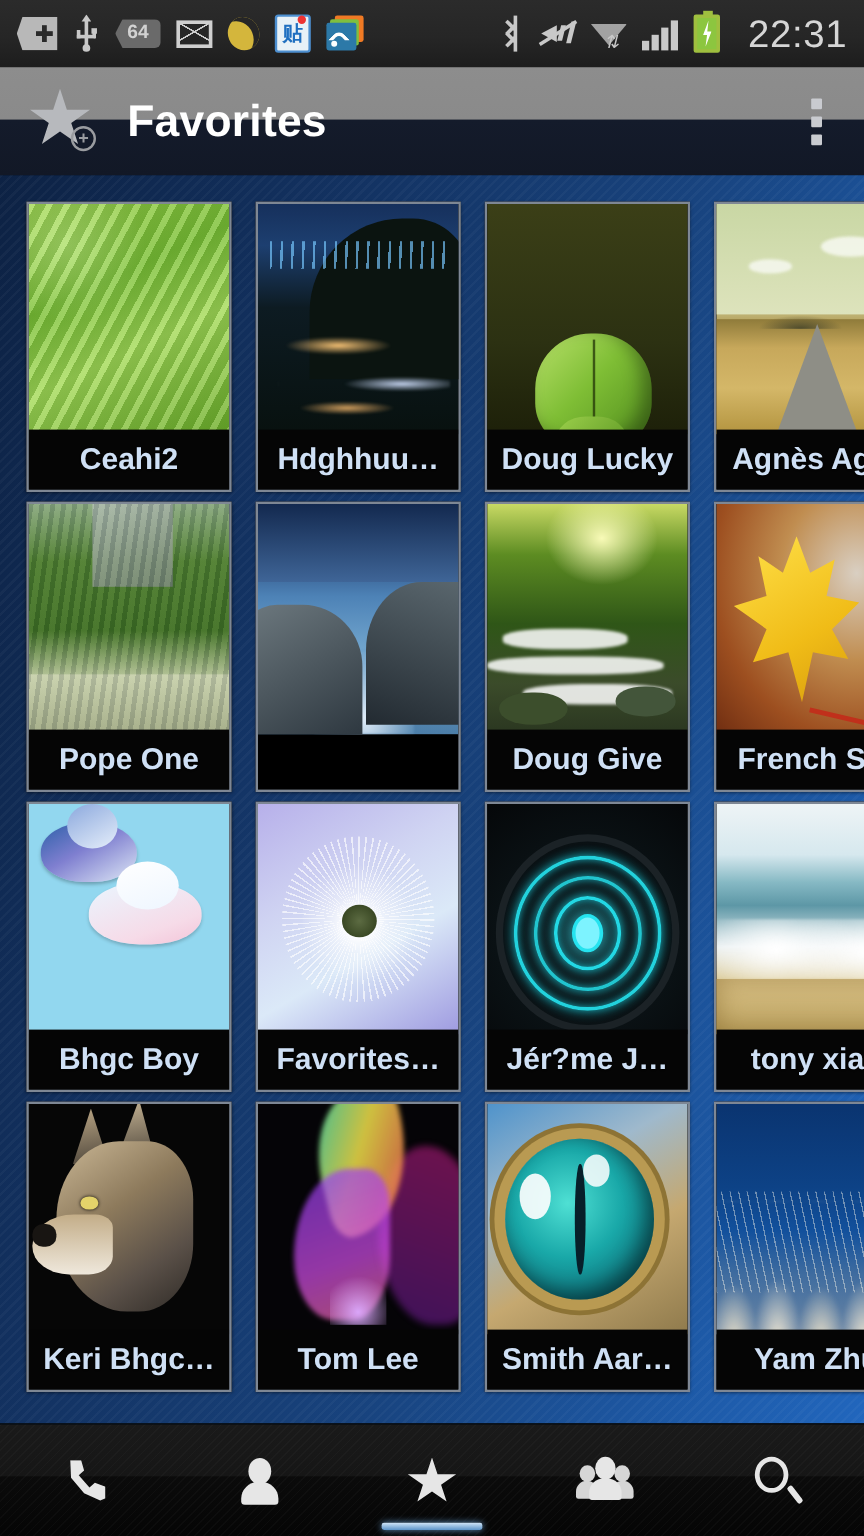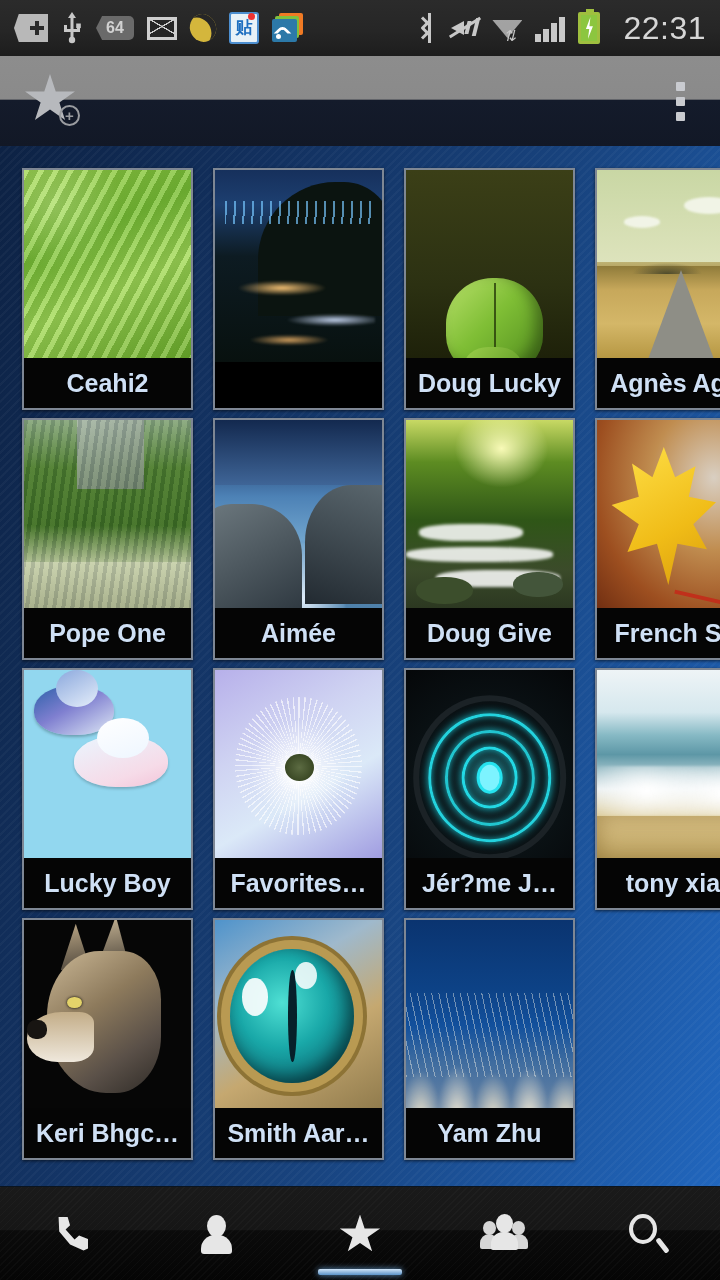--- a/index.html
+++ b/index.html
@@ -426,20 +426,21 @@
       </span>
       <span class="clock">22:31</span>
     </div>
   </div>
 
   <div class="actionbar">
     <div class="ab-star">
       <span class="st"></span>
       <span class="badge">+</span>
     </div>
+    <div class="ab-title">Favorites</div>
     <div class="ab-spacer"></div>
     <div class="ab-overflow">
       <i></i>
         <i></i>
         <i></i>
     </div>
   </div>
 
   <div class="grid-wrap">
     <div class="grid">
@@ -452,20 +453,21 @@
       </div>
 
       <div class="tile">
         <div class="photo">
           <div class="ph ph-night">
               <i class="hill"></i>
               <i class="lights"></i>
               <i class="road"></i>
             </div>
         </div>
+        <div class="name">Hdghhuu…</div>
       </div>
 
       <div class="tile">
         <div class="photo">
           <div class="ph ph-beetle">
               <i class="body"></i>
               <i class="head"></i>
             </div>
         </div>
         <div class="name">Doug Lucky</div>
@@ -497,21 +499,20 @@
 
       <div class="tile">
         <div class="photo">
           <div class="ph ph-coast">
               <i class="sky"></i>
               <i class="water"></i>
               <i class="rockL"></i>
               <i class="rockR"></i>
             </div>
         </div>
-        <div class="name">Aimée</div>
       </div>
 
       <div class="tile">
         <div class="photo">
           <div class="ph ph-fall">
               <i class="sun"></i>
               <i class="w1"></i>
               <i class="w2"></i>
               <i class="w3"></i>
               <i class="st1"></i>
@@ -531,21 +532,21 @@
         <div class="name">French S…</div>
       </div>
 
       <div class="tile">
         <div class="photo">
           <div class="ph ph-cloud">
               <i class="c1"></i>
               <i class="c2"></i>
             </div>
         </div>
-        <div class="name">Lucky Boy</div>
+        <div class="name">Bhgc Boy</div>
       </div>
 
       <div class="tile">
         <div class="photo">
           <div class="ph ph-dand">
               <i class="rays"></i>
               <i class="puff"></i>
               <i class="core"></i>
             </div>
         </div>
@@ -582,20 +583,31 @@
               <i class="ear2"></i>
               <i class="head"></i>
               <i class="snout"></i>
               <i class="nose"></i>
               <i class="eye"></i>
             </div>
         </div>
         <div class="name">Keri Bhgc…</div>
       </div>
 
+      <div class="tile">
+        <div class="photo">
+          <div class="ph ph-abs">
+              <i class="sw3"></i>
+              <i class="sw1"></i>
+              <i class="sw2"></i>
+              <i class="spk"></i>
+            </div>
+        </div>
+        <div class="name">Tom Lee</div>
+      </div>
 
       <div class="tile">
         <div class="photo">
           <div class="ph ph-eye">
               <i class="iris"></i>
               <i class="pupil"></i>
               <i class="gl1"></i>
               <i class="gl2"></i>
             </div>
         </div>

